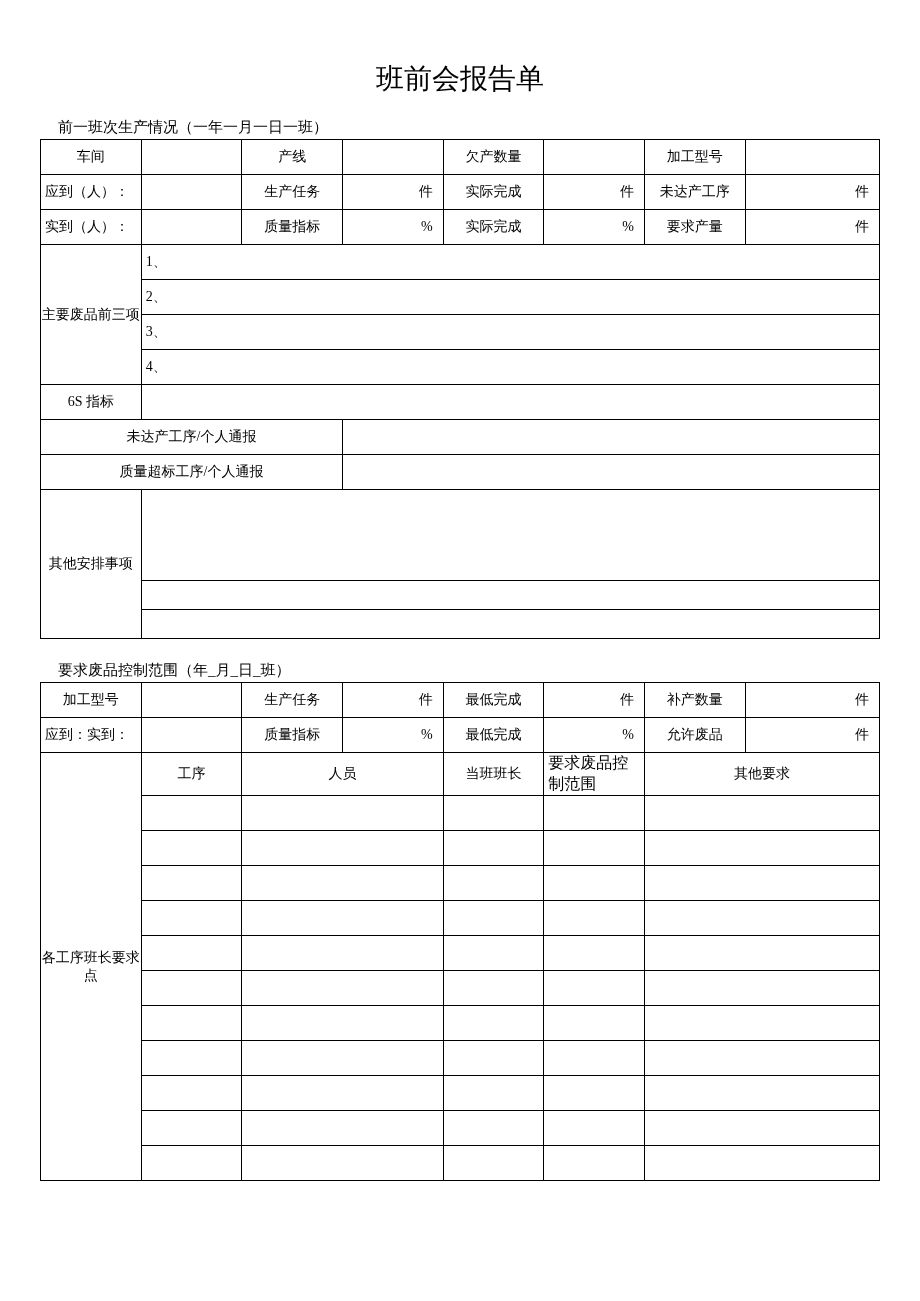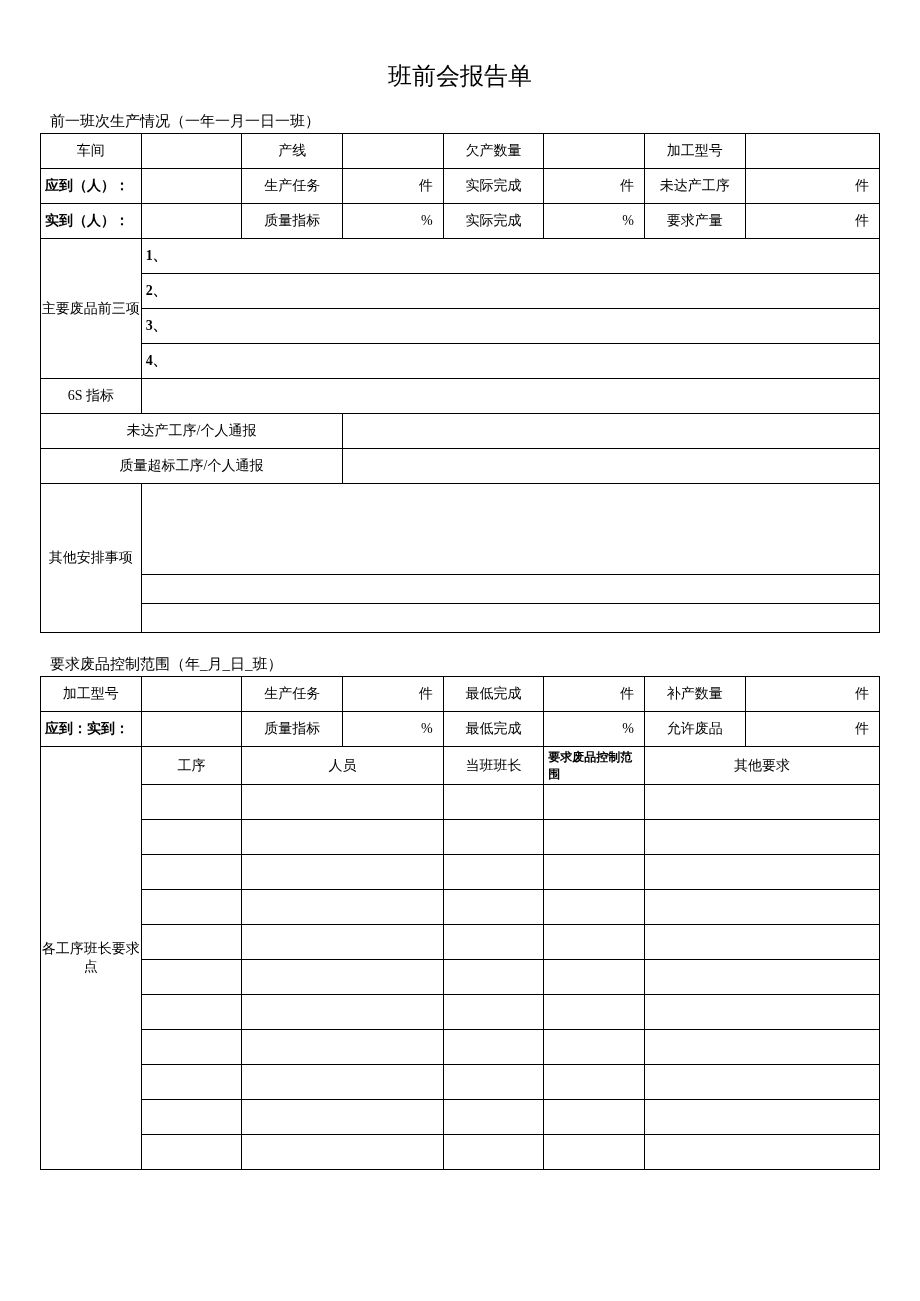--- a/index.html
+++ b/index.html
@@ -5,60 +5,59 @@
   body {
     font-family: "SimSun", "宋体", serif;
     background: #fff;
     margin: 0;
     padding: 40px;
     width: 840px;
     color: #000;
   }
   h1 {
     text-align: center;
-    font-size: 24px;
+    font-size: 28px;
     font-weight: normal;
     margin: 20px 0 20px 0;
     font-family: "SimSun", serif;
   }
   .section-label {
     font-size: 15px;
-    margin: 4px 0 2px 10px;
+    margin: 4px 0 2px 18px;
   }
   table {
     border-collapse: collapse;
     width: 100%;
     table-layout: fixed;
   }
   td {
     border: 1px solid #000;
     font-size: 14px;
     padding: 0;
     height: 34px;
     vertical-align: middle;
     text-align: center;
     word-break: break-all;
   }
   .left {
     text-align: left;
     padding-left: 4px;
-    font-weight: bold;
   }
   .right {
     text-align: right;
     padding-right: 10px;
   }
   .tall {
     height: 38px;
   }
   .waste td {
     height: 34px;
   }
   .small {
-    font-size: 12px;
+    font-size: 16px;
   }
   .gap {
     height: 18px;
   }
 </style>
 </head>
 <body>
 
 <h1>班前会报告单</h1>
 

